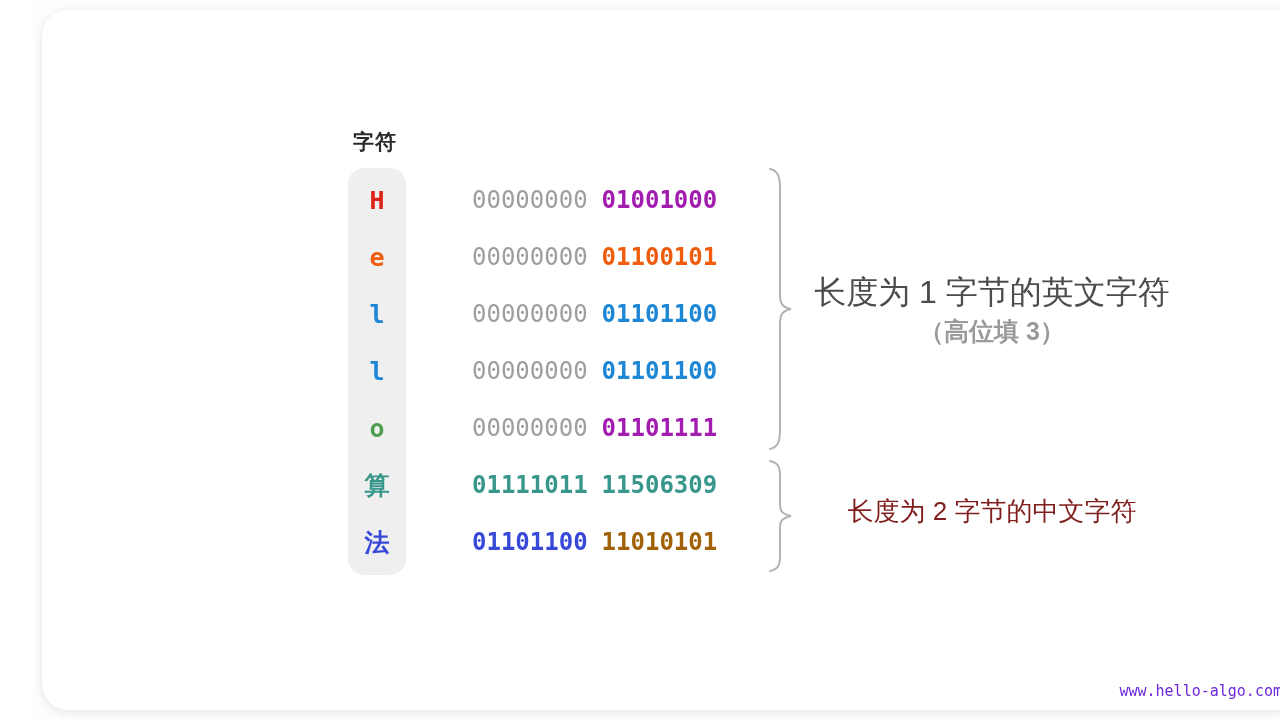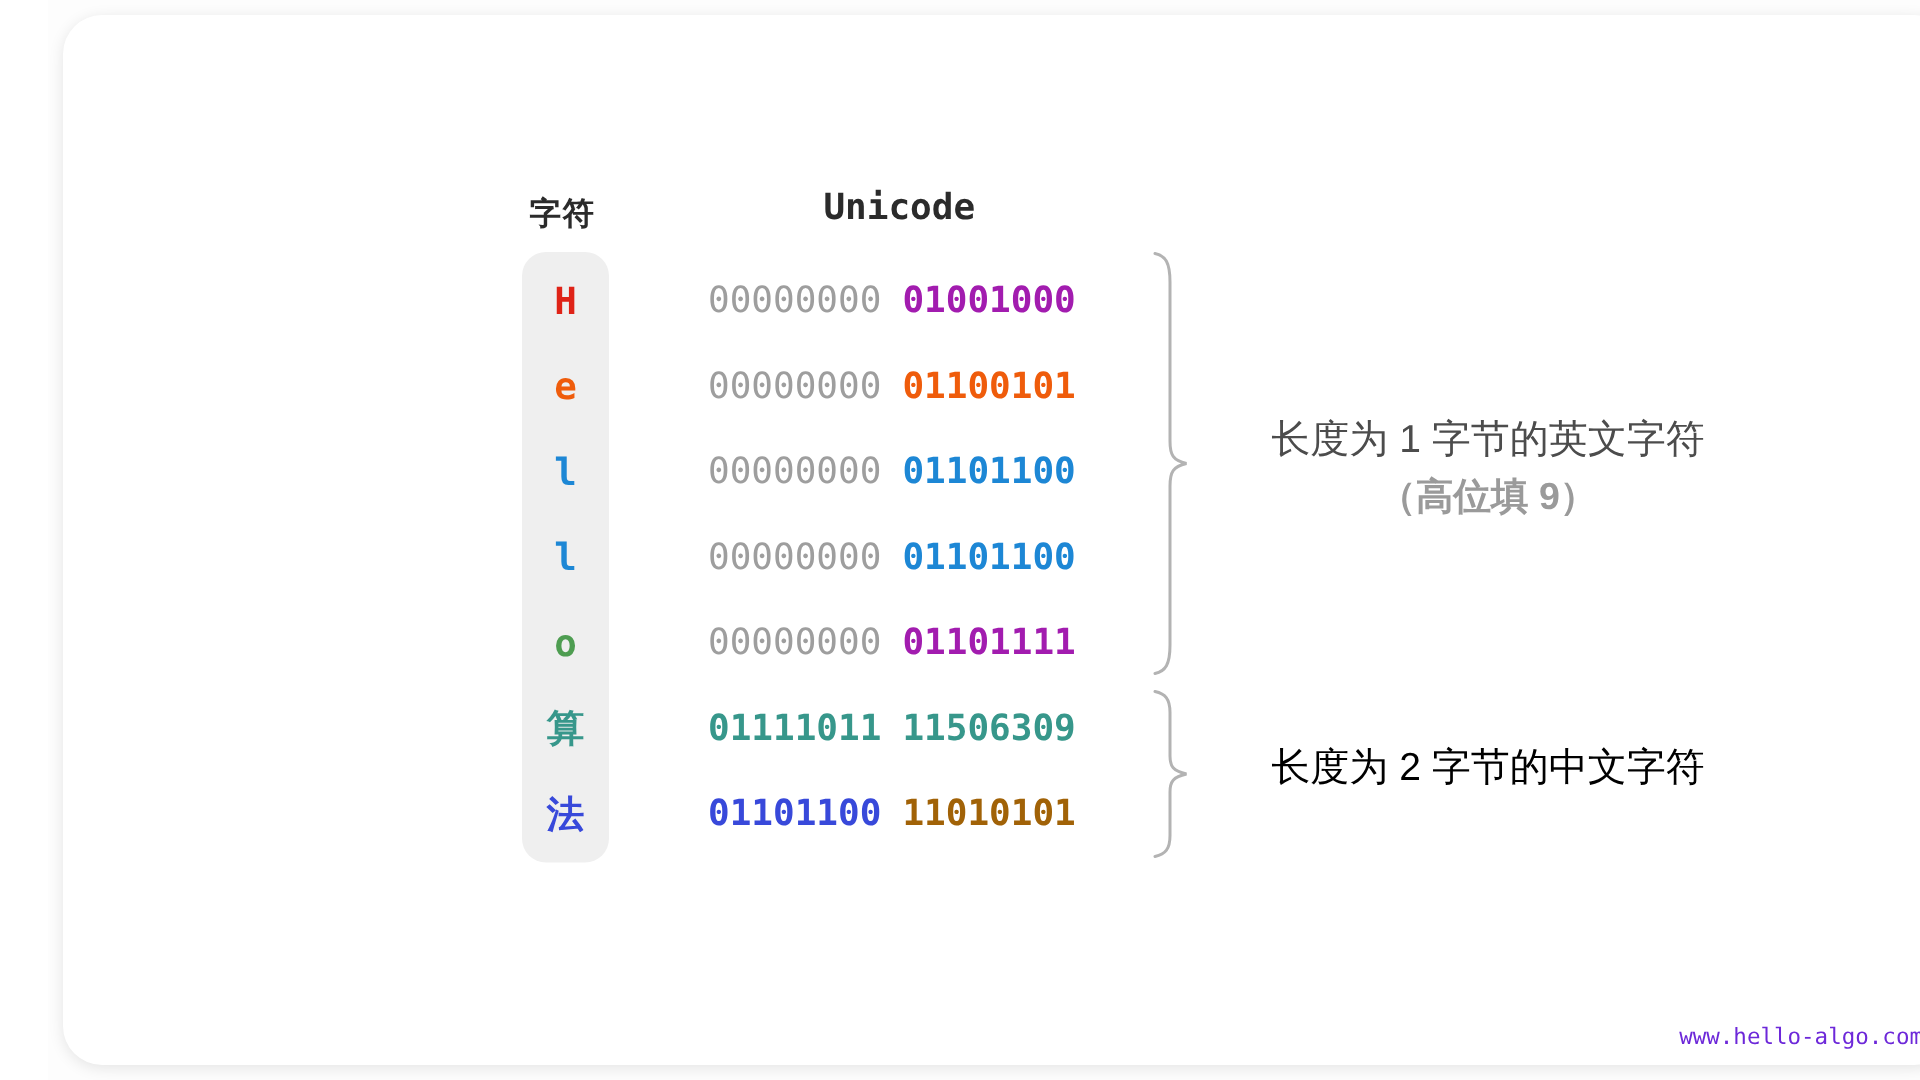--- a/index.html
+++ b/index.html
@@ -16,34 +16,33 @@
         font-family:"DejaVu Sans Mono","Liberation Sans",sans-serif;font-size:25px;font-weight:700;}
   .row .bin{position:absolute;left:430px;top:0;white-space:pre;
         font-family:"DejaVu Sans Mono","Liberation Mono",monospace;font-size:24px;}
   .row .byte1{margin-right:14px;}
   .row .byte2{font-weight:700;}
   .brace{position:absolute;left:726px;}
   .brace-1{top:157px;}
   .brace-2{top:449px;}
   .ann{position:absolute;left:770px;width:360px;text-align:center;}
   .ann-english{top:262px;}
-  .ann .line1{font-size:26px;line-height:40px;}
+  .ann .line1{font-size:32px;line-height:40px;}
   .ann .line2{font-size:25px;line-height:38px;font-weight:700;}
   .ann-chinese{top:481px;font-size:26px;line-height:40px;}
   .watermark{position:absolute;left:1030px;top:672px;width:210px;text-align:right;
         font-family:"DejaVu Sans Mono","Liberation Mono",monospace;font-size:15px;}
 </style>
 </head>
 <body>
 
 <div class="canvas">
   <div class="card">
 
     <div class="char-header">字符</div>
-    <div class="unicode-header">Unicode</div>
 
     <div class="char-pill" style="background: rgb(239, 239, 239);"></div>
 
     <div id="rows">
   <div class="row" style="top: 162px;">
     <span class="char" style="color: rgb(223, 35, 23);">H</span>
     <span class="bin"><span class="byte1" style="color: rgb(158, 158, 158); font-weight: 400;">00000000</span><span class="byte2" style="color: #a21caf;">01001000</span></span>
   </div>
 
   <div class="row" style="top: 219px;">
@@ -80,20 +79,20 @@
     <svg class="brace brace-1" width="26" height="284" viewBox="0 0 26 284">
       <path d="M2,2 C9,3.5 12,8 12,21 L12,127 C12,136.5 14,140 23,142 C14,144 12,147.5 12,157 L12,263 C12,276 9,280.5 2,282" fill="none" stroke-width="2" stroke-linecap="round" stroke="#b3b3b3"></path>
     </svg>
 
     <svg class="brace brace-2" width="26" height="114" viewBox="0 0 26 114">
       <path d="M2,2 C9,3.5 12,7 12,16 L12,45 C12,52 14,55 23,57 C14,59 12,62 12,69 L12,98 C12,107 9,110.5 2,112" fill="none" stroke-width="2" stroke-linecap="round" stroke="#b3b3b3"></path>
     </svg>
 
     <div class="ann ann-english">
       <div class="line1" style="color: rgb(76, 76, 76);">长度为 1 字节的英文字符</div>
-      <div class="line2" style="color: rgb(154, 154, 154);">（高位填 9）</div>
+      <div class="line2" style="color: rgb(154, 154, 154);">（高位填 3）</div>
     </div>
 
-    <div class="ann ann-chinese" style="color: #000000; text-align: center;">长度为 2 字节的中文字符</div>
+    <div class="ann ann-chinese" style="color: #7f1d1d; text-align: center;">长度为 2 字节的中文字符</div>
 
     <div class="watermark" style="color: #6d28d9;">www.hello-algo.com</div>
   </div>
 </div>
 
 </body></html>

